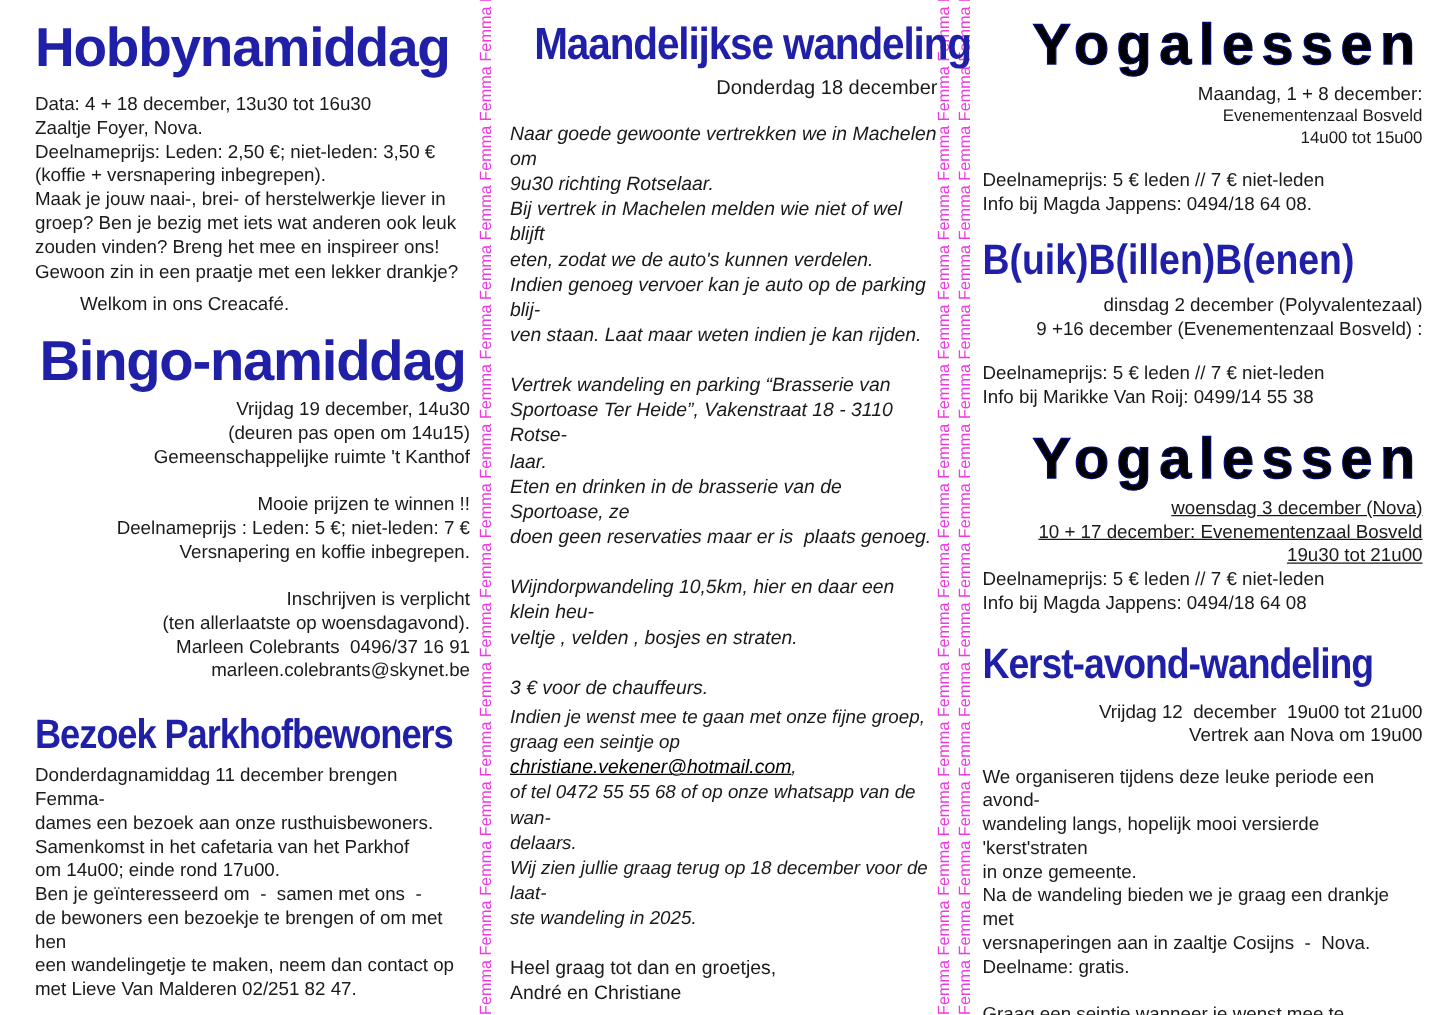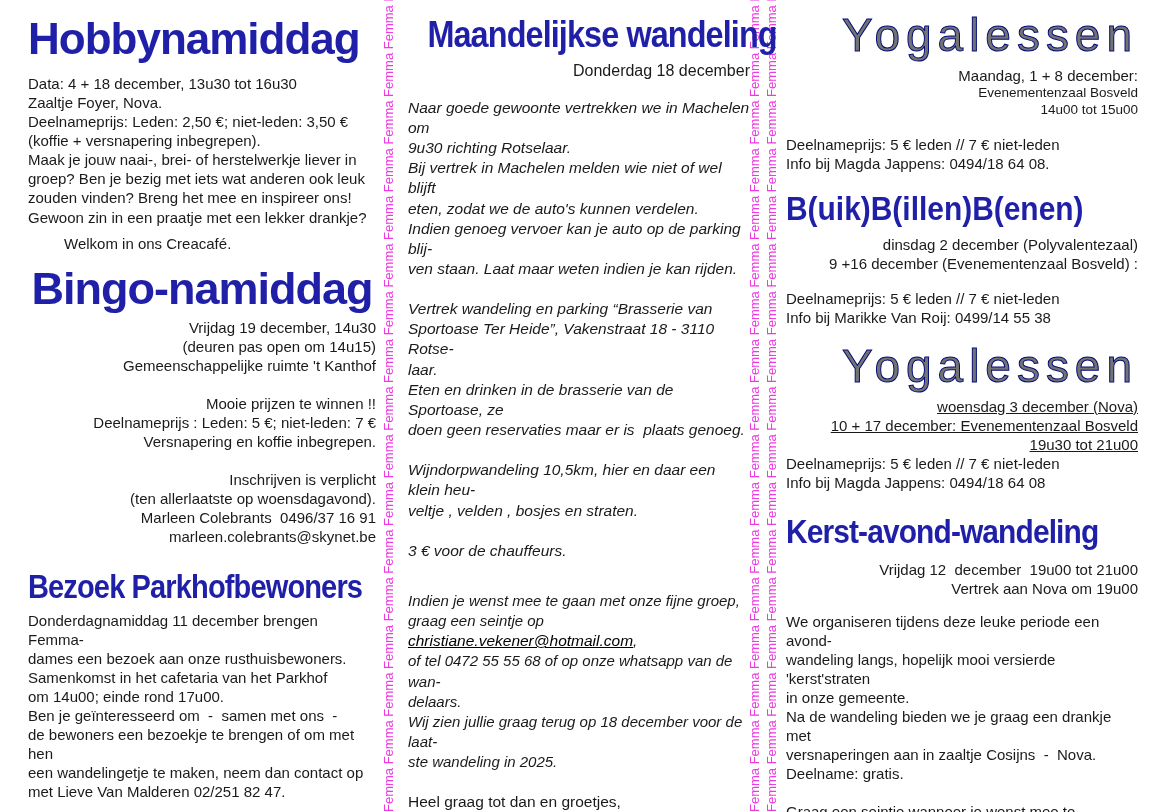--- a/index.html
+++ b/index.html
@@ -27,21 +27,21 @@
   .mid-body{font-size:15.5px;line-height:1.3;}
   .email-link{color:#000000;text-decoration:underline;font-style:italic;cursor:pointer;}
 
   .femma-strip{
     position:absolute;top:812px;width:812px;height:17px;
     transform:rotate(-90deg);transform-origin:0 0;
     white-space:nowrap;overflow:hidden;
     color:#ee3ae2;font-size:13px;line-height:17px;
   }
   .hd-wide{
-    font-weight:normal;color:#737373;line-height:1.0;margin:0;
+    font-weight:bold;color:#000000;line-height:1.0;margin:0;
     letter-spacing:0.13em;white-space:nowrap;
     -webkit-text-stroke:1px #000a78;
   }
 </style>
 </head>
 <body>
 
 <div class="col col-left">
   <h1 class="hd" style="font-size:44px;">Hobbynamiddag</h1>
   <div class="txt" style="margin-top:12px;">Data: 4 + 18 december, 13u30 tot 16u30
@@ -109,21 +109,21 @@
 Sportoase Ter Heide”, Vakenstraat 18 - 3110 Rotse-
 laar.
 Eten en drinken in de brasserie van de Sportoase, ze
 doen geen reservaties maar er is&nbsp; plaats genoeg.
 
 Wijndorpwandeling 10,5km, hier en daar een klein heu-
 veltje , velden , bosjes en straten.
 
 3 € voor de chauffeurs.</div>
 
-  <div class="mid-body" style="margin-top:30px;">
+  <div class="mid-body" style="margin-top:3px;">
     <span class="txt italic">Indien je wenst mee te gaan met onze fijne groep,
 graag een seintje op </span><span class="email-link">christiane.vekener@hotmail.com</span><span class="txt italic">,
 of tel 0472 55 55 68 of op onze whatsapp van de wan-
 delaars.
 Wij zien jullie graag terug op 18 december voor de laat-
 ste wandeling in 2025.</span>
   </div>
 
   <div class="txt" style="margin-top:20px;font-size:15.5px;">Heel graag tot dan en groetjes,
 André en Christiane</div>

